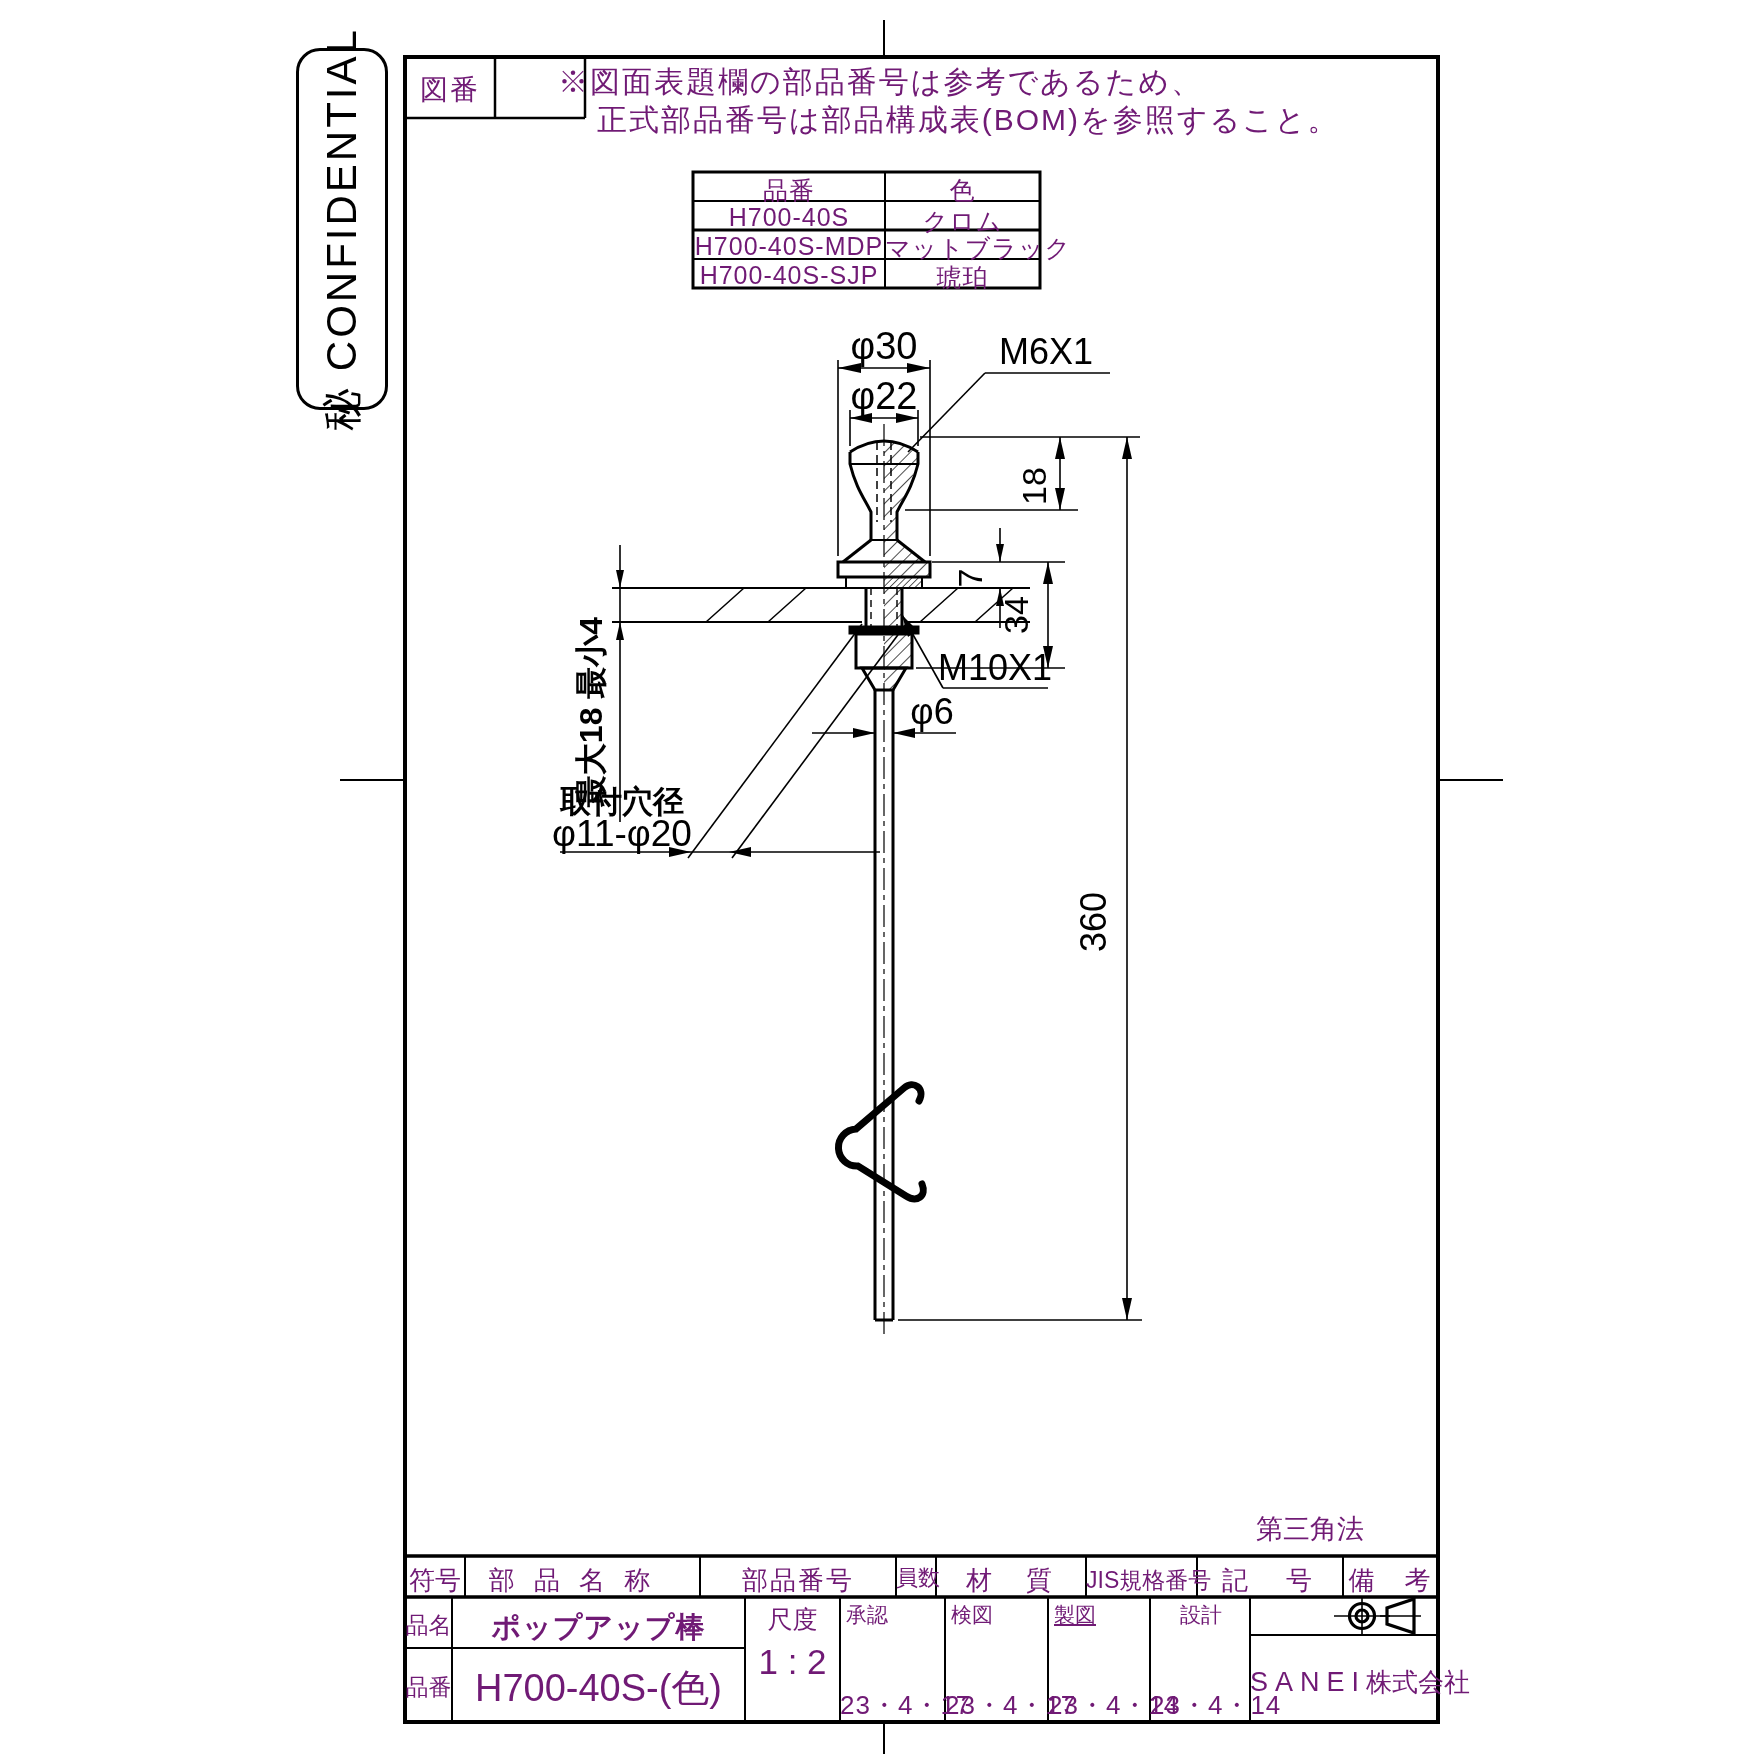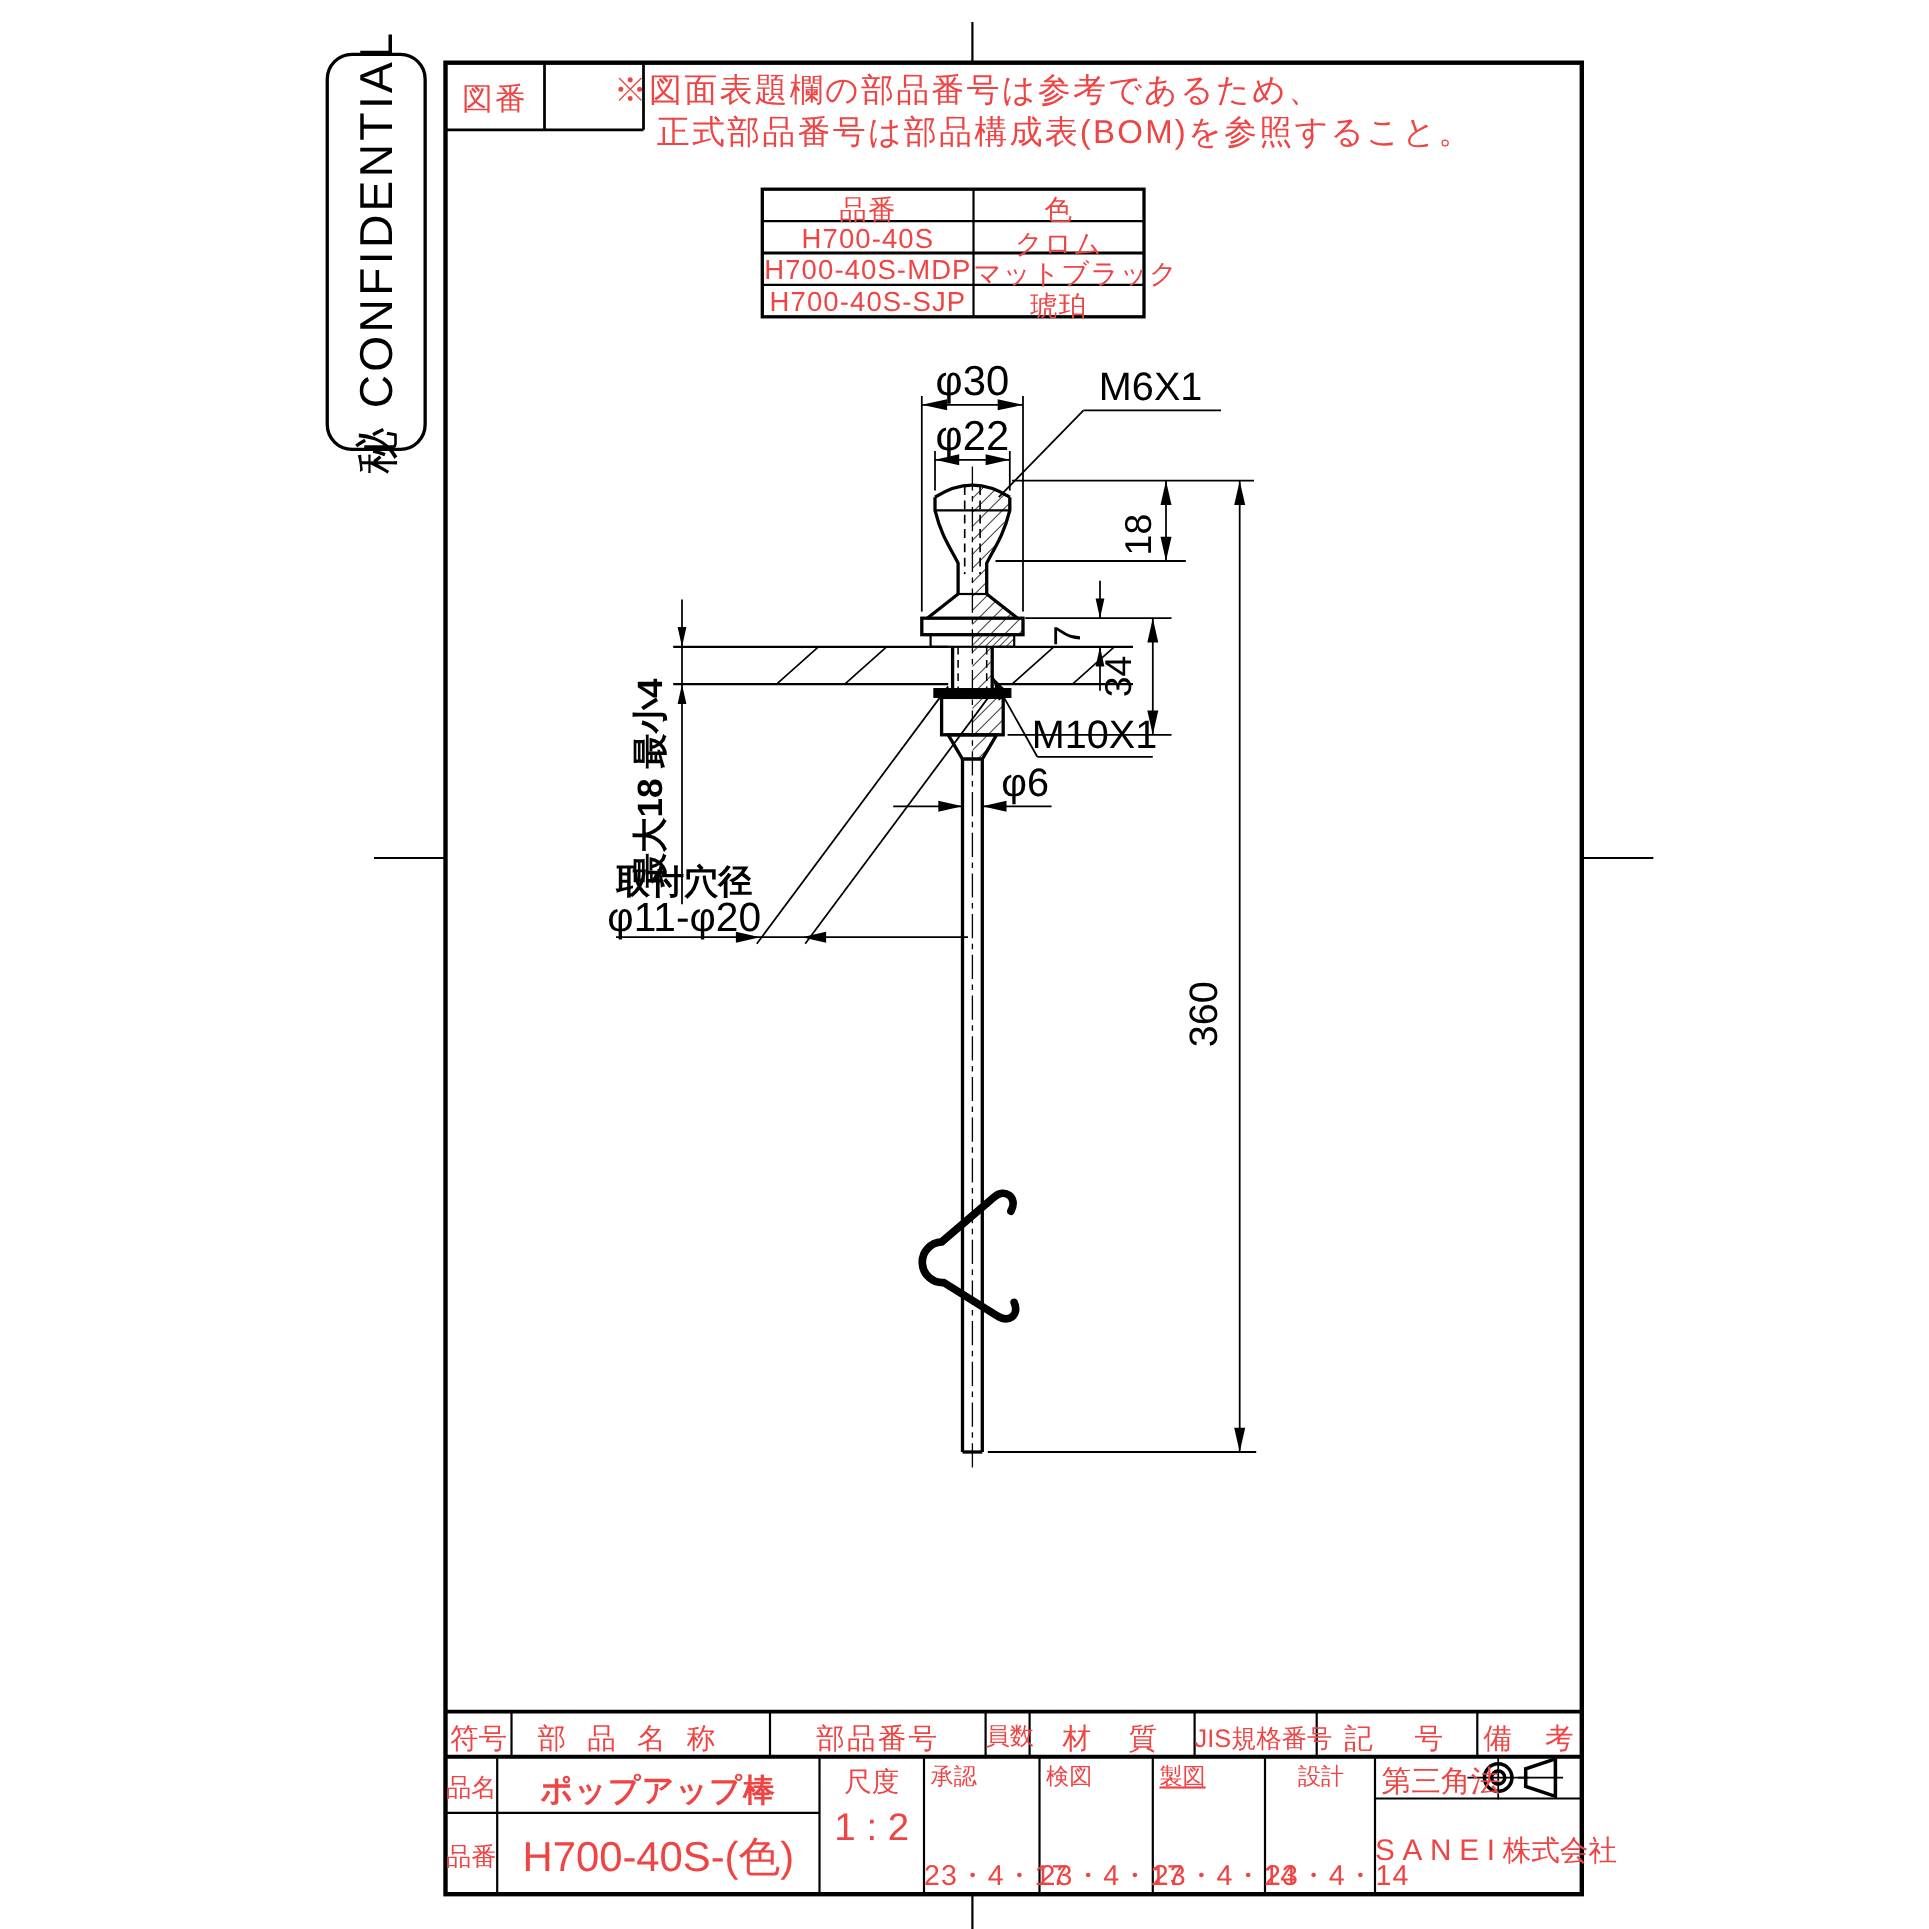--- a/index.html
+++ b/index.html
@@ -1,19 +1,19 @@
 <!DOCTYPE html>
 <html><head>
 <meta charset="utf-8">
 <style>
   html,body{margin:0;padding:0;background:#ffffff;}
   #page{position:relative;width:1754px;height:1754px;background:#fff;overflow:hidden;
         font-family:"Liberation Sans",sans-serif;color:#000;}
   #draw-svg{position:absolute;left:0;top:0;}
-  .t{position:absolute;white-space:nowrap;color:#ef4444;}
+  .t{position:absolute;white-space:nowrap;color:#701a75;}
   .conf-box{position:absolute;left:296px;top:48px;width:92px;height:362px;
             border:3px solid #000;border-radius:24px;box-sizing:border-box;}
   .conf-text{position:absolute;left:342px;top:229px;transform:translate(-50%,-50%) rotate(-90deg);
              font-size:42px;letter-spacing:3px;white-space:nowrap;}
   .note{font-size:30px;letter-spacing:2px;}
   .tbl{font-size:25px;letter-spacing:1px;}
   .tb-h{font-size:26px;}
   .tb-s{font-size:21px;}
   .date{font-size:26px;letter-spacing:1px;}
   svg text{font-family:"Liberation Sans",sans-serif;fill:#000;}
@@ -249,19 +249,19 @@
   <div class="t tb-s" style="left:846px;top:1601px;">承認</div>
   <div class="t tb-s" style="left:951px;top:1601px;">検図</div>
   <div class="t tb-s" style="left:1054px;top:1601px;text-decoration:underline;">製図</div>
   <div class="t tb-s" style="left:1156px;top:1601px;margin-left:24px;">設計</div>
 
   <div class="t date" style="left:840px;top:1688px;width:105px;text-align:center;">23・4・17</div>
   <div class="t date" style="left:945px;top:1688px;width:103px;text-align:center;">23・4・17</div>
   <div class="t date" style="left:1048px;top:1688px;width:102px;text-align:center;">23・4・14</div>
   <div class="t date" style="left:1150px;top:1688px;width:100px;text-align:center;">23・4・14</div>
 
-  <div class="t" style="left:1256px;top:1601px;font-size:27px;">第三角法</div>
+  <div class="t" style="left:1256px;top:1511px;font-size:27px;">第三角法</div>
 
   <div class="t" style="left:1250px;top:1665px;width:188px;text-align:center;font-weight:normal;">
     <span style="font-size:27px;letter-spacing:7px;">SANEI</span><span style="font-size:26px;">株式会社</span>
   </div>
 
 </div>
 
 </body></html>

